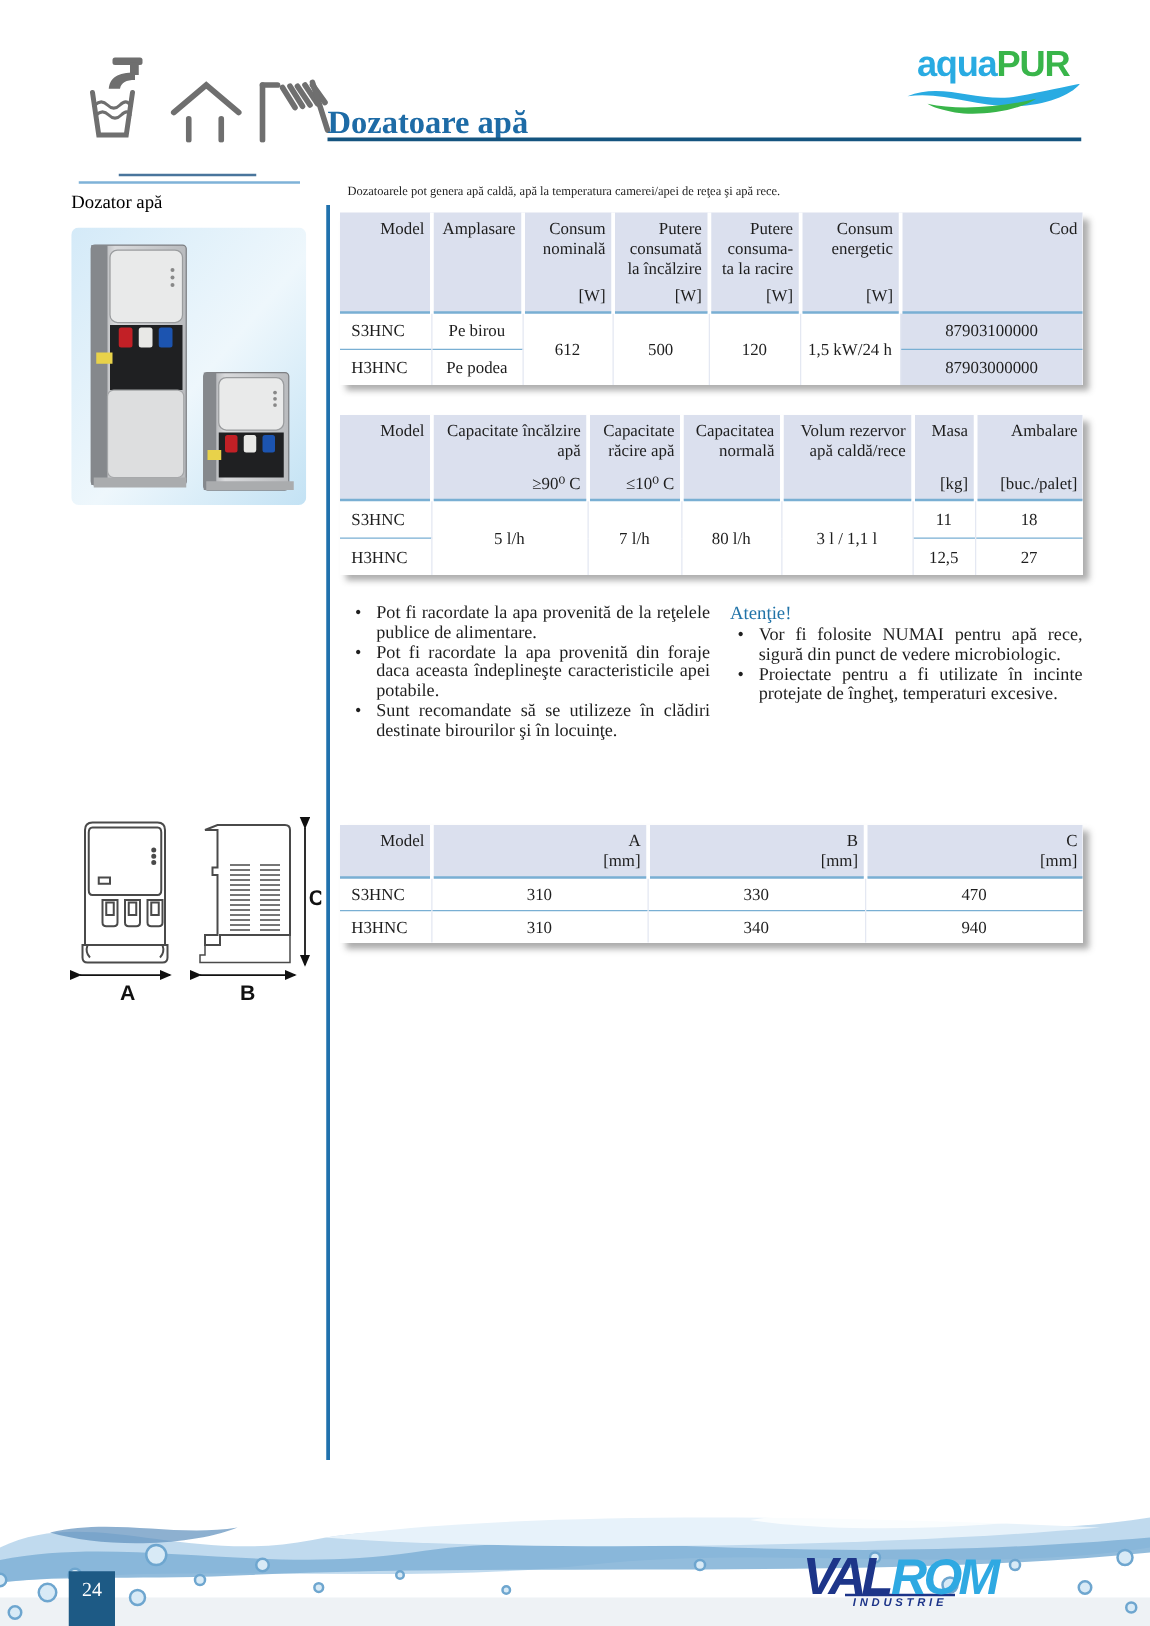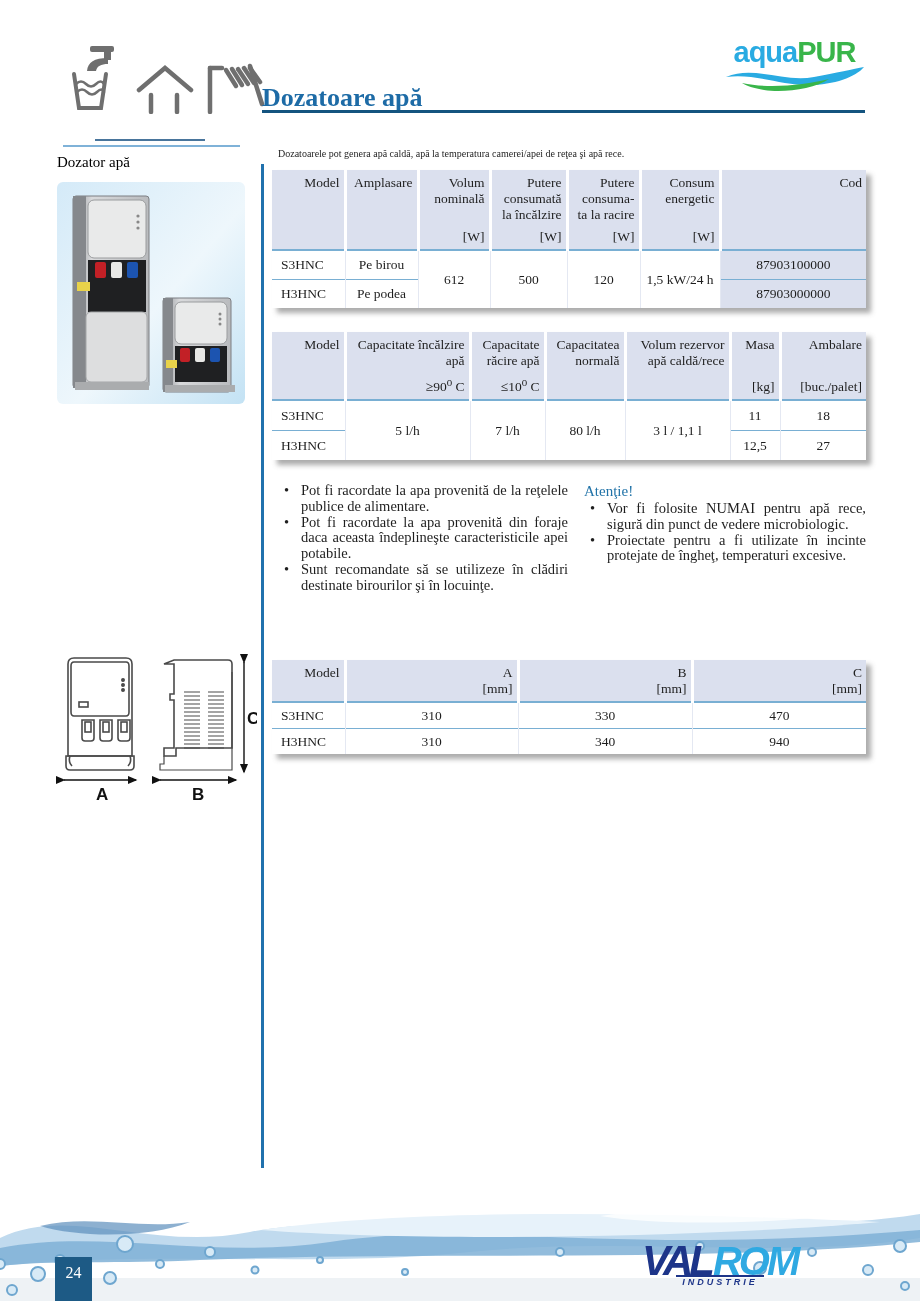--- a/index.html
+++ b/index.html
@@ -196,21 +196,21 @@
               </div>
             </th>
           <th>
               <div class="hc">
                 <span>Amplasare</span>
                 <span></span>
               </div>
             </th>
           <th>
               <div class="hc">
-                <span>Volum nominală</span>
+                <span>Consum nominală</span>
                 <span>[W]</span>
               </div>
             </th>
           <th>
               <div class="hc">
                 <span>Putere consumată la încălzire</span>
                 <span>[W]</span>
               </div>
             </th>
           <th>

